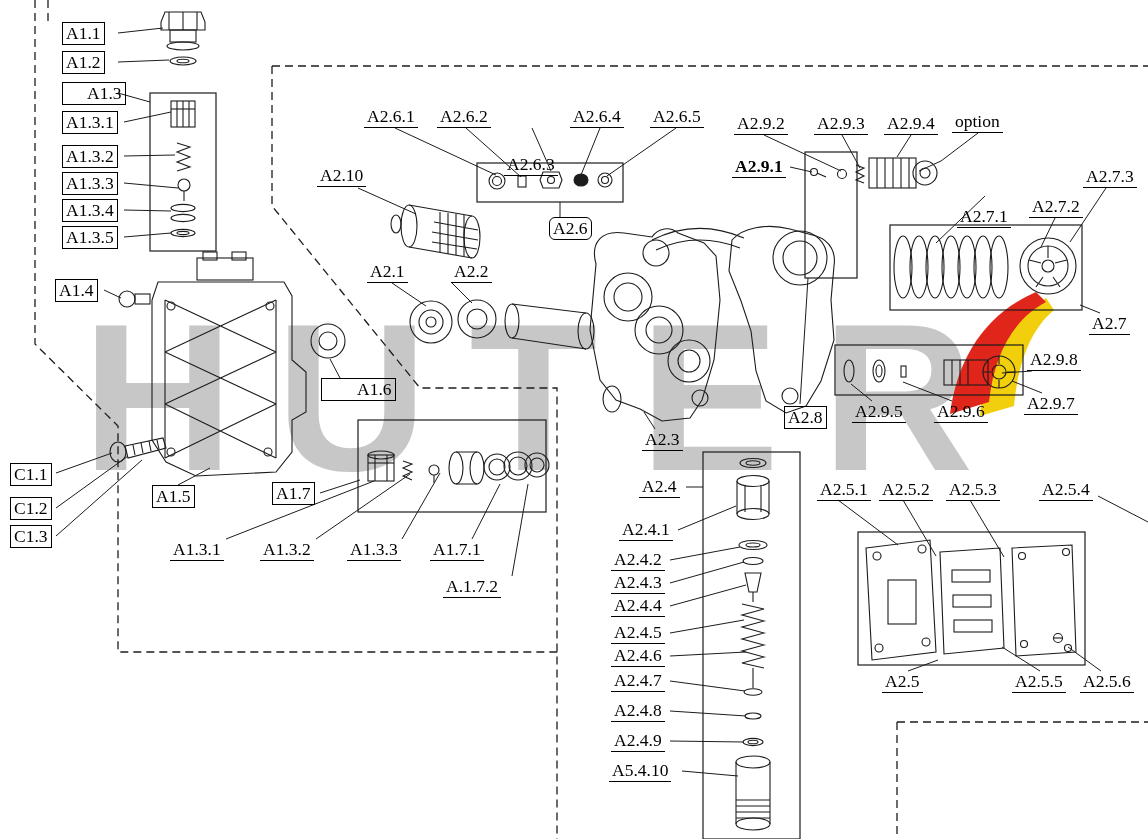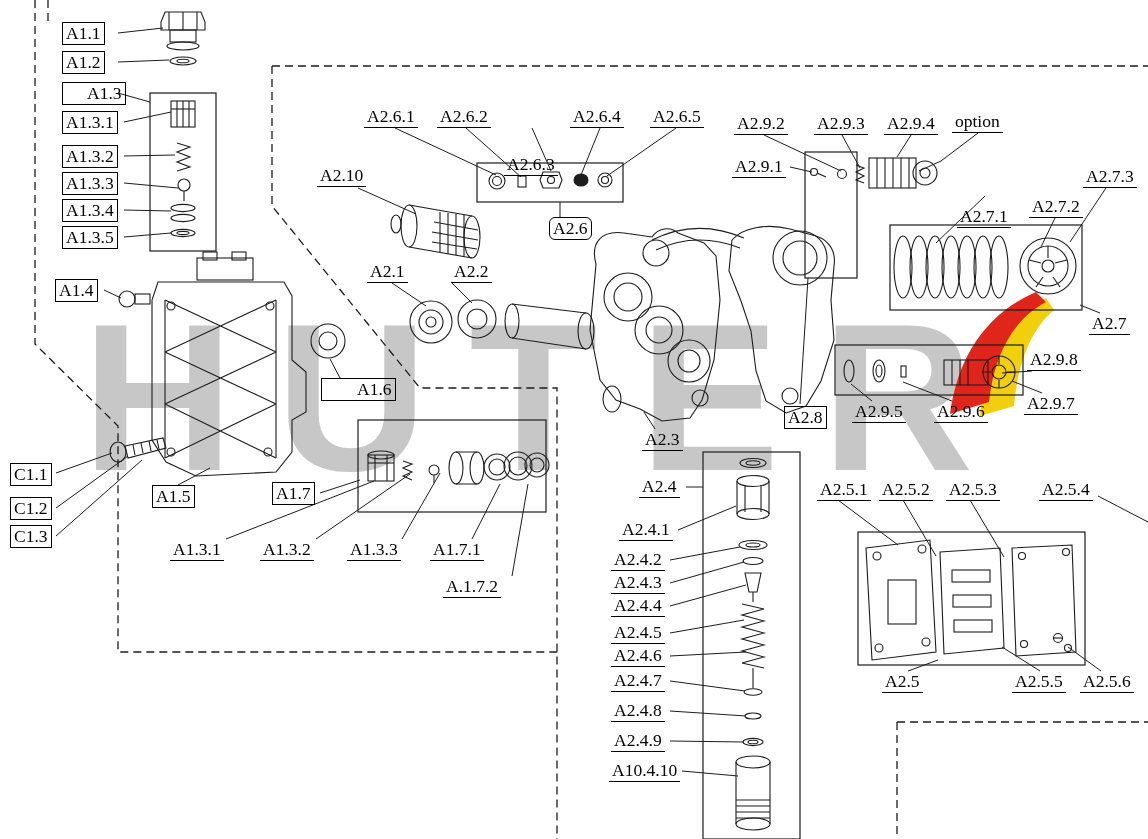--- a/index.html
+++ b/index.html
@@ -362,26 +362,26 @@
       <div class="part-label underline" style="left: 639px; top: 476px;">A2.4</div>
       <div class="part-label underline" style="left: 619px; top: 519px;">A2.4.1</div>
       <div class="part-label underline" style="left: 611px; top: 549px;">A2.4.2</div>
       <div class="part-label underline" style="left: 611px; top: 572px;">A2.4.3</div>
       <div class="part-label underline" style="left: 611px; top: 595px;">A2.4.4</div>
       <div class="part-label underline" style="left: 611px; top: 622px;">A2.4.5</div>
       <div class="part-label underline" style="left: 611px; top: 645px;">A2.4.6</div>
       <div class="part-label underline" style="left: 611px; top: 670px;">A2.4.7</div>
       <div class="part-label underline" style="left: 611px; top: 700px;">A2.4.8</div>
       <div class="part-label underline" style="left: 611px; top: 730px;">A2.4.9</div>
-      <div class="part-label underline" style="left: 609px; top: 760px;">A10.4.10</div>
+      <div class="part-label underline" style="left: 609px; top: 760px;">A5.4.10</div>
       <div class="part-label underline" style="left: 734px; top: 113px;">A2.9.2</div>
       <div class="part-label underline" style="left: 814px; top: 113px;">A2.9.3</div>
       <div class="part-label underline" style="left: 884px; top: 113px;">A2.9.4</div>
       <div class="part-label underline" style="left: 952px; top: 111px;">option</div>
-      <div class="part-label underline" style="left: 732px; top: 156px;">A2.9.1</div>
+      <div class="part-label underline" style="left: 732px; top: 156px; font-weight: bold;">A2.9.1</div>
       <div class="part-label underline" style="left: 957px; top: 173px; margin-top: 33px;">A2.7.1</div>
       <div class="part-label underline" style="left: 1029px; top: 196px;">A2.7.2</div>
       <div class="part-label underline" style="left: 1083px; top: 166px;">A2.7.3</div>
       <div class="part-label underline" style="left: 1089px; top: 313px;">A2.7</div>
       <div class="part-label underline" style="left: 1027px; top: 349px;">A2.9.8</div>
       <div class="part-label boxed" style="left: 784px; top: 406px;">A2.8</div>
       <div class="part-label underline" style="left: 852px; top: 401px;">A2.9.5</div>
       <div class="part-label underline" style="left: 934px; top: 401px;">A2.9.6</div>
       <div class="part-label underline" style="left: 1024px; top: 393px;">A2.9.7</div>
       <div class="part-label underline" style="left: 817px; top: 479px;">A2.5.1</div>

